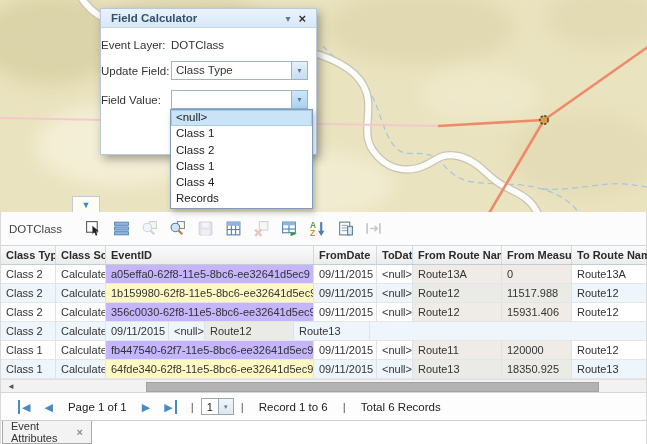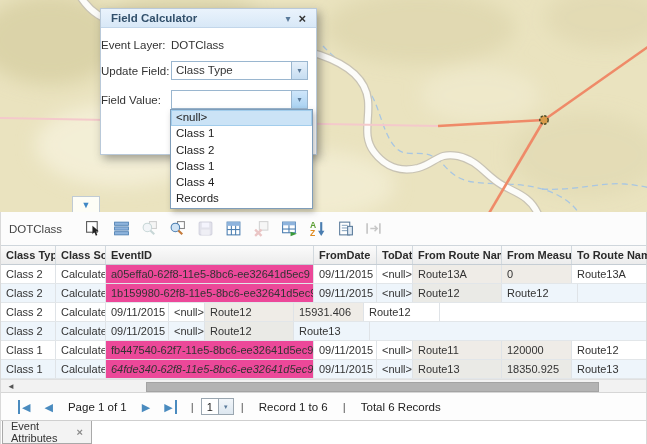--- a/index.html
+++ b/index.html
@@ -52,23 +52,23 @@
 
   .grid { flex:0 0 134px; }
   .g-header { display:flex; height:20px; background:linear-gradient(#fbfbfb,#ececec);
               border-top:1px solid #cfd6dc; border-bottom:1px solid #c5cdd4; }
   .g-header .g-cell { font-weight:bold; color:#2b2b2b; border-right:1px solid #d2d9de;
                       display:flex; align-items:center; cursor:pointer; }
   .g-row { display:flex; height:19px; border-bottom:1px solid #e2e6e9; background:#fff; cursor:pointer; }
   .g-row.alt { background:#eef5fb; }
   .g-cell { font-size:11px; color:#333; padding:0 5px; white-space:nowrap; overflow:hidden;
             border-right:1px solid #dfe3e7; display:flex; align-items:center; }
-  .g-cell.shade1 { background:#ec4899; }
+  .g-cell.shade1 { background:#c4b5fd; }
   .g-cell.shade2 { background:#efece7; }
-  .g-row.alt .g-cell.shade1 { background:#ec4899; }
+  .g-row.alt .g-cell.shade1 { background:#fef9c3; }
   .g-row.alt .g-cell.shade2 { background:#eaeae6; }
 
   .hscroll { flex:0 0 14px; background:#f2f2f2; border-top:1px solid #e0e0e0; border-bottom:1px solid #d6d6d6;
              position:relative; }
   .hs-arrow { position:absolute; left:6px; top:1px; font-size:8px; color:#555; line-height:12px; cursor:pointer; }
   .hs-thumb { position:absolute; left:145px; top:2px; width:453px; height:10px; background:#b3b3b3;
               border:1px solid #a3a3a3; cursor:grab; }
 
   .pager { flex:0 0 27px; display:flex; align-items:center; padding-left:10px; background:#fdfdfd; font-size:11.5px; color:#333; }
   .pg-btn { color:#4a8bbf; font-size:11px; margin:0 7px; cursor:pointer; line-height:14px; }
@@ -291,25 +291,27 @@
             <div class="g-cell shade2" style="width: 70px; flex: 0 0 70px;">0</div>
             <div class="g-cell" style="width: 76px; flex: 0 0 76px;">Route13A</div>
           </div>
           <div class="g-row alt">
             <div class="g-cell" style="width: 55px; flex: 0 0 55px;">Class 2</div>
             <div class="g-cell" style="width: 50px; flex: 0 0 50px;">Calculated</div>
             <div class="g-cell shade1" style="width: 208px; flex: 0 0 208px;">1b159980-62f8-11e5-8bc6-ee32641d5ec9</div>
             <div class="g-cell" style="width: 63px; flex: 0 0 63px;">09/11/2015</div>
             <div class="g-cell" style="width: 36px; flex: 0 0 36px;">&lt;null&gt;</div>
             <div class="g-cell shade2" style="width: 89px; flex: 0 0 89px;">Route12</div>
+            <div class="g-cell shade2" style="width: 70px; flex: 0 0 70px;">11517.988</div>
             <div class="g-cell" style="width: 76px; flex: 0 0 76px;">Route12</div>
           </div>
           <div class="g-row">
             <div class="g-cell" style="width: 55px; flex: 0 0 55px;">Class 2</div>
             <div class="g-cell" style="width: 50px; flex: 0 0 50px;">Calculated</div>
+            <div class="g-cell shade1" style="width: 208px; flex: 0 0 208px;">356c0030-62f8-11e5-8bc6-ee32641d5ec9</div>
             <div class="g-cell" style="width: 63px; flex: 0 0 63px;">09/11/2015</div>
             <div class="g-cell" style="width: 36px; flex: 0 0 36px;">&lt;null&gt;</div>
             <div class="g-cell shade2" style="width: 89px; flex: 0 0 89px;">Route12</div>
             <div class="g-cell shade2" style="width: 70px; flex: 0 0 70px;">15931.406</div>
             <div class="g-cell" style="width: 76px; flex: 0 0 76px;">Route12</div>
           </div>
           <div class="g-row alt">
             <div class="g-cell" style="width: 55px; flex: 0 0 55px;">Class 2</div>
             <div class="g-cell" style="width: 50px; flex: 0 0 50px;">Calculated</div>
             <div class="g-cell" style="width: 63px; flex: 0 0 63px;">09/11/2015</div>
@@ -323,21 +325,21 @@
             <div class="g-cell shade1" style="width: 208px; flex: 0 0 208px;">fb447540-62f7-11e5-8bc6-ee32641d5ec9</div>
             <div class="g-cell" style="width: 63px; flex: 0 0 63px;">09/11/2015</div>
             <div class="g-cell" style="width: 36px; flex: 0 0 36px;">&lt;null&gt;</div>
             <div class="g-cell shade2" style="width: 89px; flex: 0 0 89px;">Route11</div>
             <div class="g-cell shade2" style="width: 70px; flex: 0 0 70px;">120000</div>
             <div class="g-cell" style="width: 76px; flex: 0 0 76px;">Route12</div>
           </div>
           <div class="g-row alt">
             <div class="g-cell" style="width: 55px; flex: 0 0 55px;">Class 1</div>
             <div class="g-cell" style="width: 50px; flex: 0 0 50px;">Calculated</div>
-            <div class="g-cell shade1" style="width: 208px; flex: 0 0 208px; font-style: italic;">64fde340-62f8-11e5-8bc6-ee32641d5ec9</div>
+            <div class="g-cell shade1" style="width: 208px; flex: 0 0 208px;">64fde340-62f8-11e5-8bc6-ee32641d5ec9</div>
             <div class="g-cell" style="width: 63px; flex: 0 0 63px;">09/11/2015</div>
             <div class="g-cell" style="width: 36px; flex: 0 0 36px;">&lt;null&gt;</div>
             <div class="g-cell shade2" style="width: 89px; flex: 0 0 89px;">Route13</div>
             <div class="g-cell shade2" style="width: 70px; flex: 0 0 70px;">18350.925</div>
             <div class="g-cell" style="width: 76px; flex: 0 0 76px;">Route13</div>
           </div>
         </div>
     </div>
 
     <div class="hscroll">

